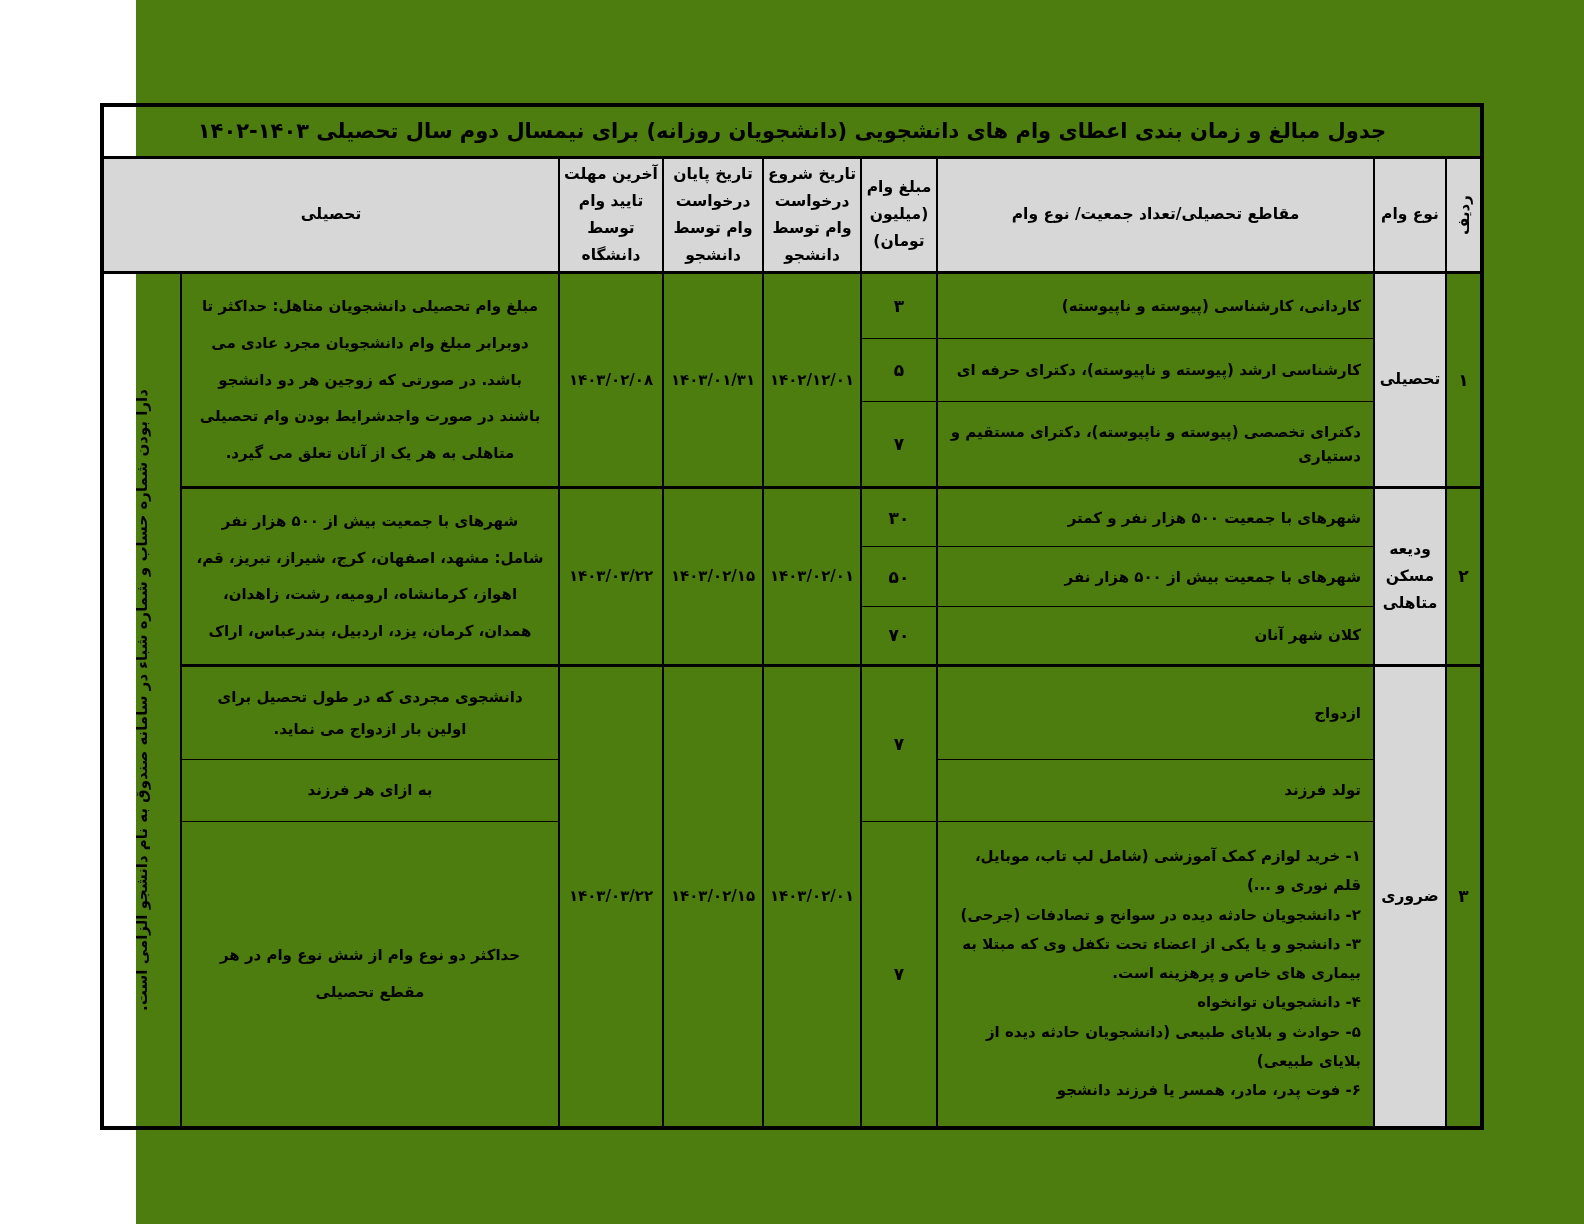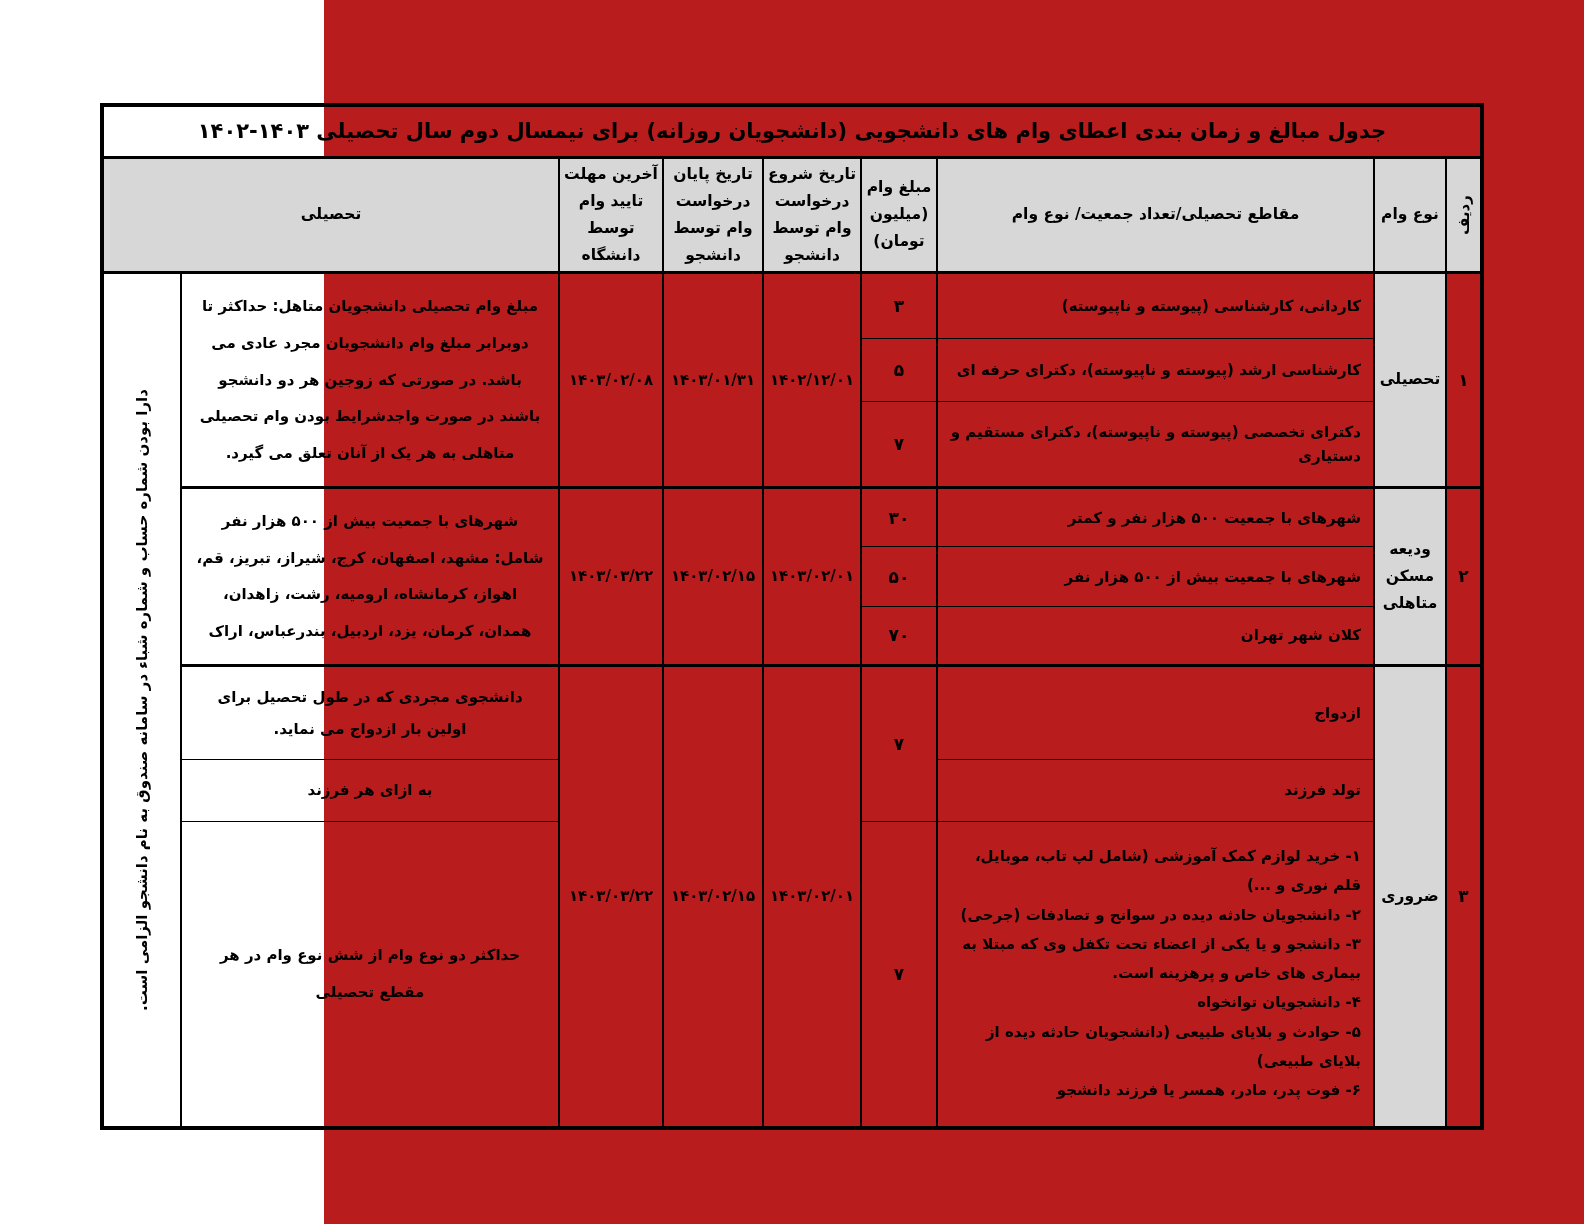--- a/index.html
+++ b/index.html
@@ -3,21 +3,21 @@
 <meta charset="utf-8">
 <style>
   * { box-sizing: border-box; }
   html, body { margin: 0; padding: 0; }
   body {
     width: 1584px; height: 1224px;
     background: #ffffff;
     font-family: "DejaVu Sans", sans-serif;
     color: #000;
   }
-  .sheet { position: relative; width: 1260px; height: 1224px; background:#b91c1c; }
+  .sheet { position: relative; width: 1448px; height: 1224px; background:#4d7c0f; }
 
   table.loan {
     position: absolute; top: 103px; right: 100px;
     width: 1384px;
     border-collapse: collapse;
     table-layout: fixed;
     direction: rtl;
     border: 4px solid #000;
   }
   td {
@@ -143,21 +143,21 @@
       <td class="date major-top" rowspan="3">۱۴۰۳/۰۲/۰۱</td>
       <td class="date major-top" rowspan="3">۱۴۰۳/۰۲/۱۵</td>
       <td class="date major-top" rowspan="3">۱۴۰۳/۰۳/۲۲</td>
       <td class="note major-top" rowspan="3">شهرهای با جمعیت بیش از ۵۰۰ هزار نفر شامل: مشهد، اصفهان، کرج، شیراز، تبریز، قم، اهواز، کرمانشاه، ارومیه، رشت، زاهدان، همدان، کرمان، یزد، اردبیل، بندرعباس، اراک</td>
     </tr>
     <tr class="r2b">
       <td class="cat">شهرهای با جمعیت بیش از ۵۰۰ هزار نفر</td>
       <td class="num">۵۰</td>
     </tr>
     <tr class="r2c">
-      <td class="cat">کلان شهر تهران</td>
+      <td class="cat">کلان شهر آنان</td>
       <td class="num">۷۰</td>
     </tr>
 
     <tr class="r3a">
       <td class="num major-top" rowspan="3">۳</td>
       <td class="hdr gray major-top" rowspan="3">ضروری</td>
       <td class="cat major-top">ازدواج</td>
       <td class="num major-top" rowspan="2">۷</td>
       <td class="date major-top" rowspan="3">۱۴۰۳/۰۲/۰۱</td>
       <td class="date major-top" rowspan="3">۱۴۰۳/۰۲/۱۵</td>

